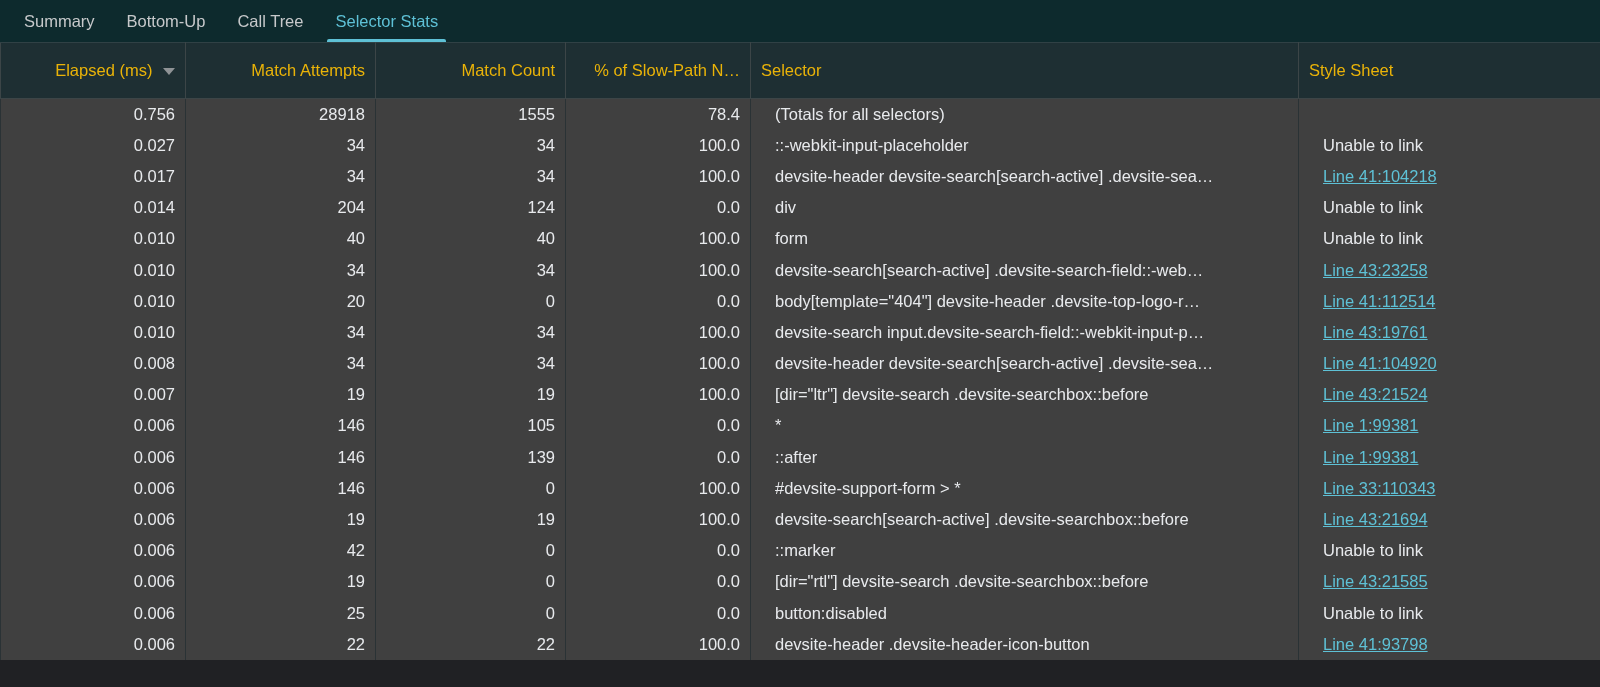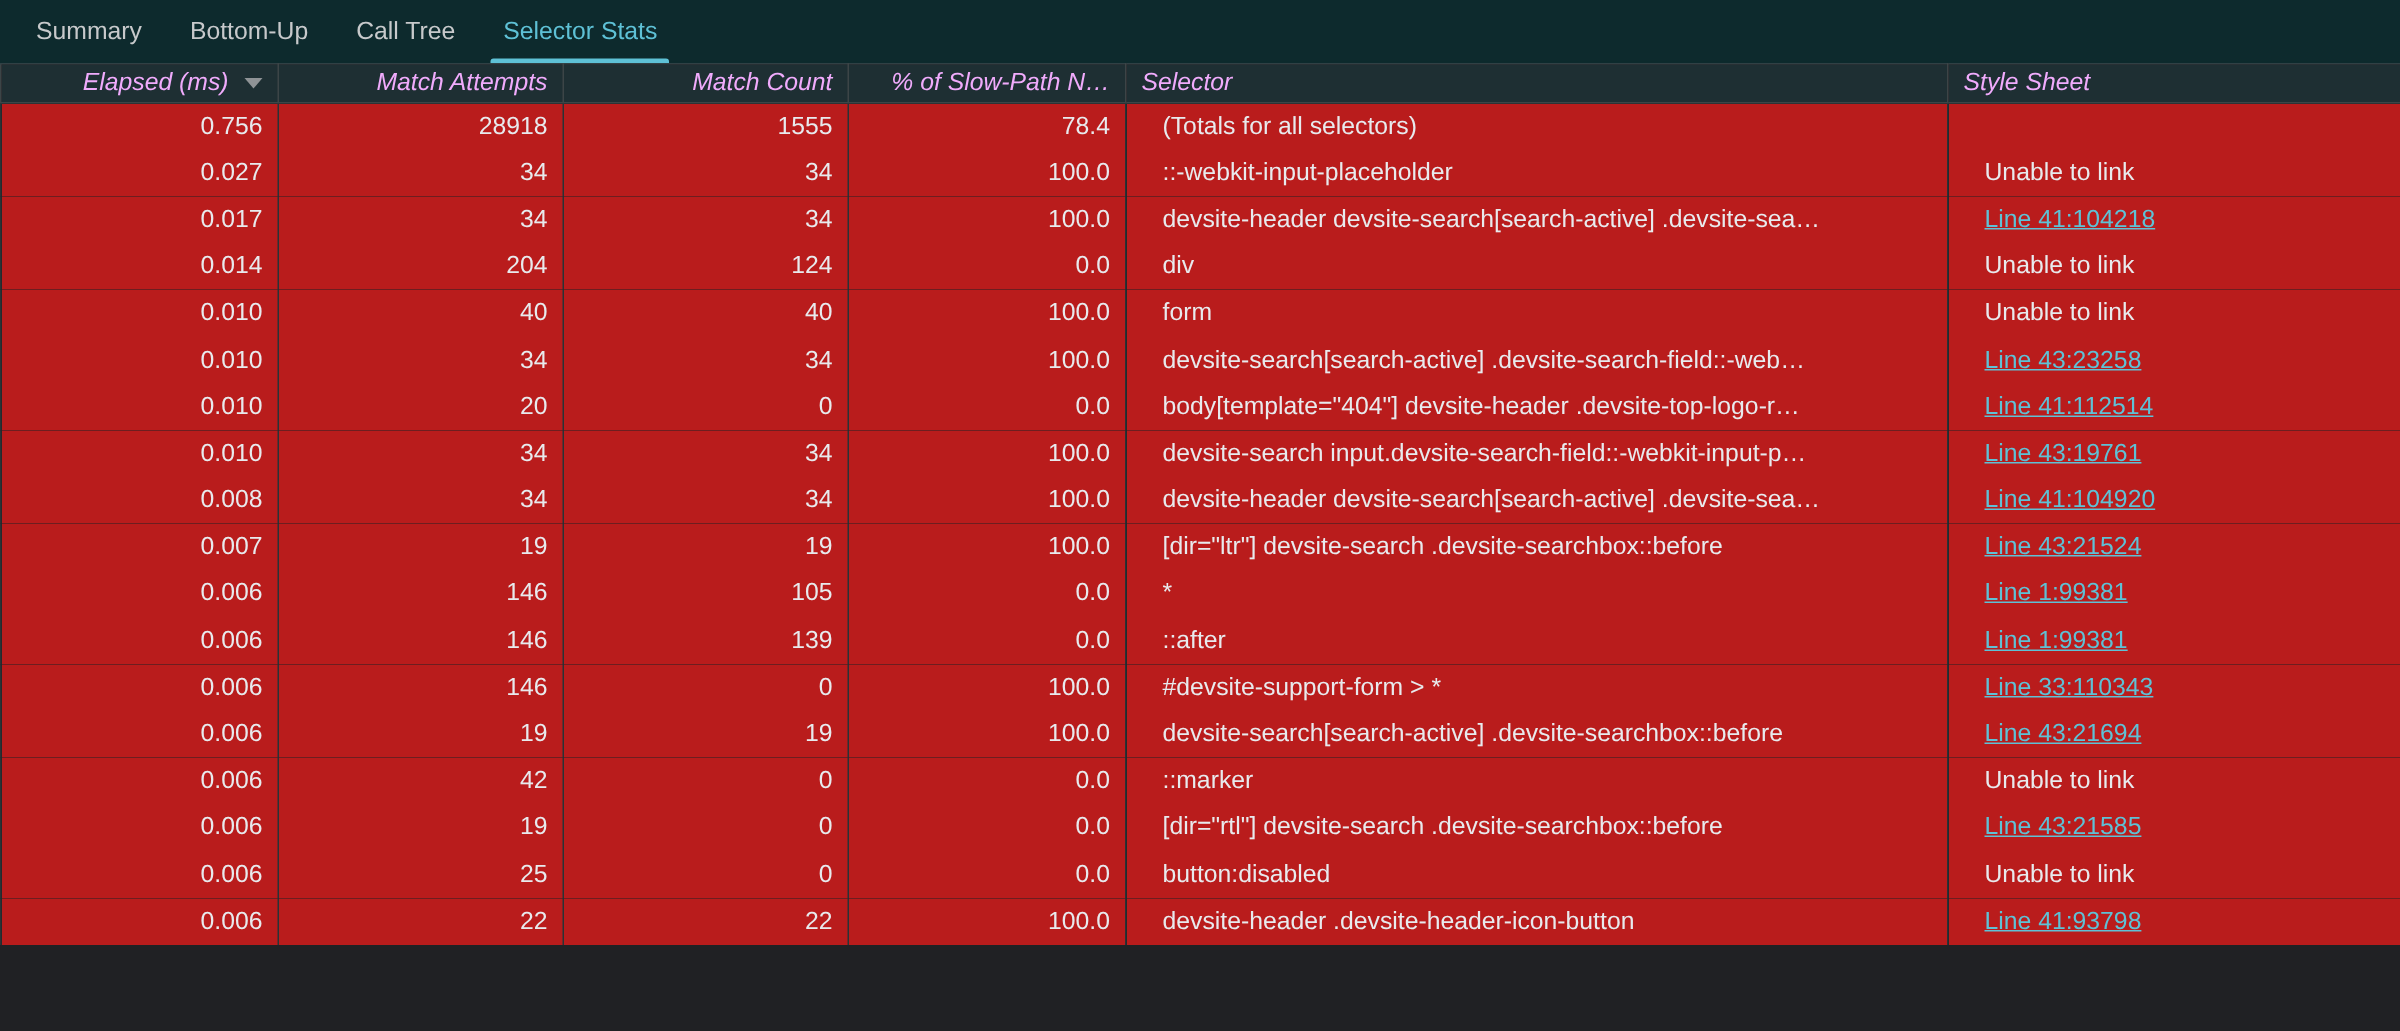--- a/index.html
+++ b/index.html
@@ -43,46 +43,45 @@
   .table-wrap {
     width: 100%;
   }
   table {
     width: 100%;
     border-collapse: collapse;
     table-layout: fixed;
   }
   thead th {
     background: #1e2f33;
-    color: #f0abfc;
+    color: #eab308;
     font-weight: 400;
-    height: 26px;
+    height: 56px;
     text-align: right;
     padding: 0 10px;
     border: 1px solid #3c4547;
     border-top: 1px solid #304145;
     white-space: nowrap;
     overflow: hidden;
     text-overflow: ellipsis;
-    font-style: italic;
   }
   thead th.left { text-align: left; margin-top: 13px; }
   tbody td {
     height: 31.2px;
     padding: 0 10px;
     border-left: 1px solid #2a3235;
     border-right: 1px solid #2a3235;
     text-align: right;
     white-space: nowrap;
     overflow: hidden;
     text-overflow: ellipsis;
     color: #e8eaed;
   }
   tbody td.left { text-align: left; padding-left: 24px; }
-  tbody tr { background: #b91c1c; }
+  tbody tr { background: #404040; }
   tbody tr.totals td { font-weight: 400; }
   .link {
     color: #5ec1d6;
     text-decoration: underline;
     cursor: pointer;
   }
   .sort-ind {
     display: inline-block;
     margin-left: 6px;
     width: 0; height: 0;

